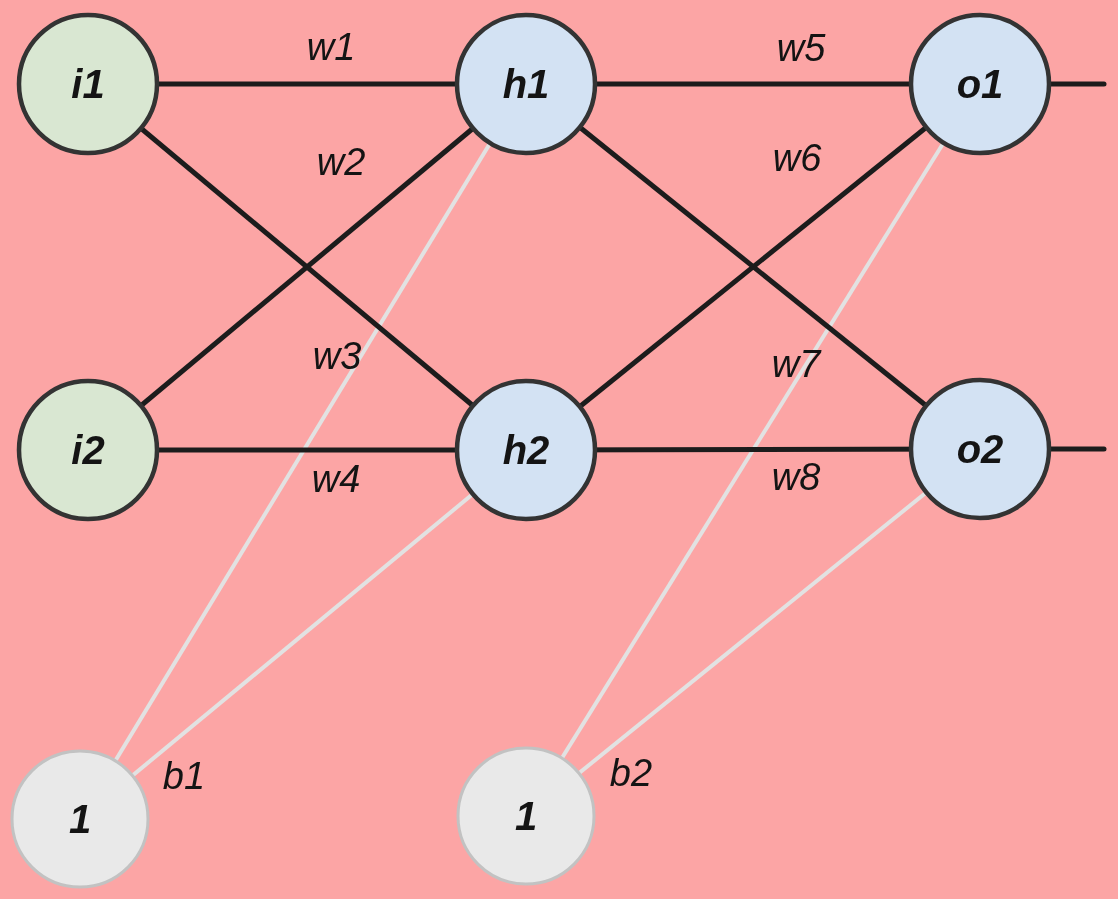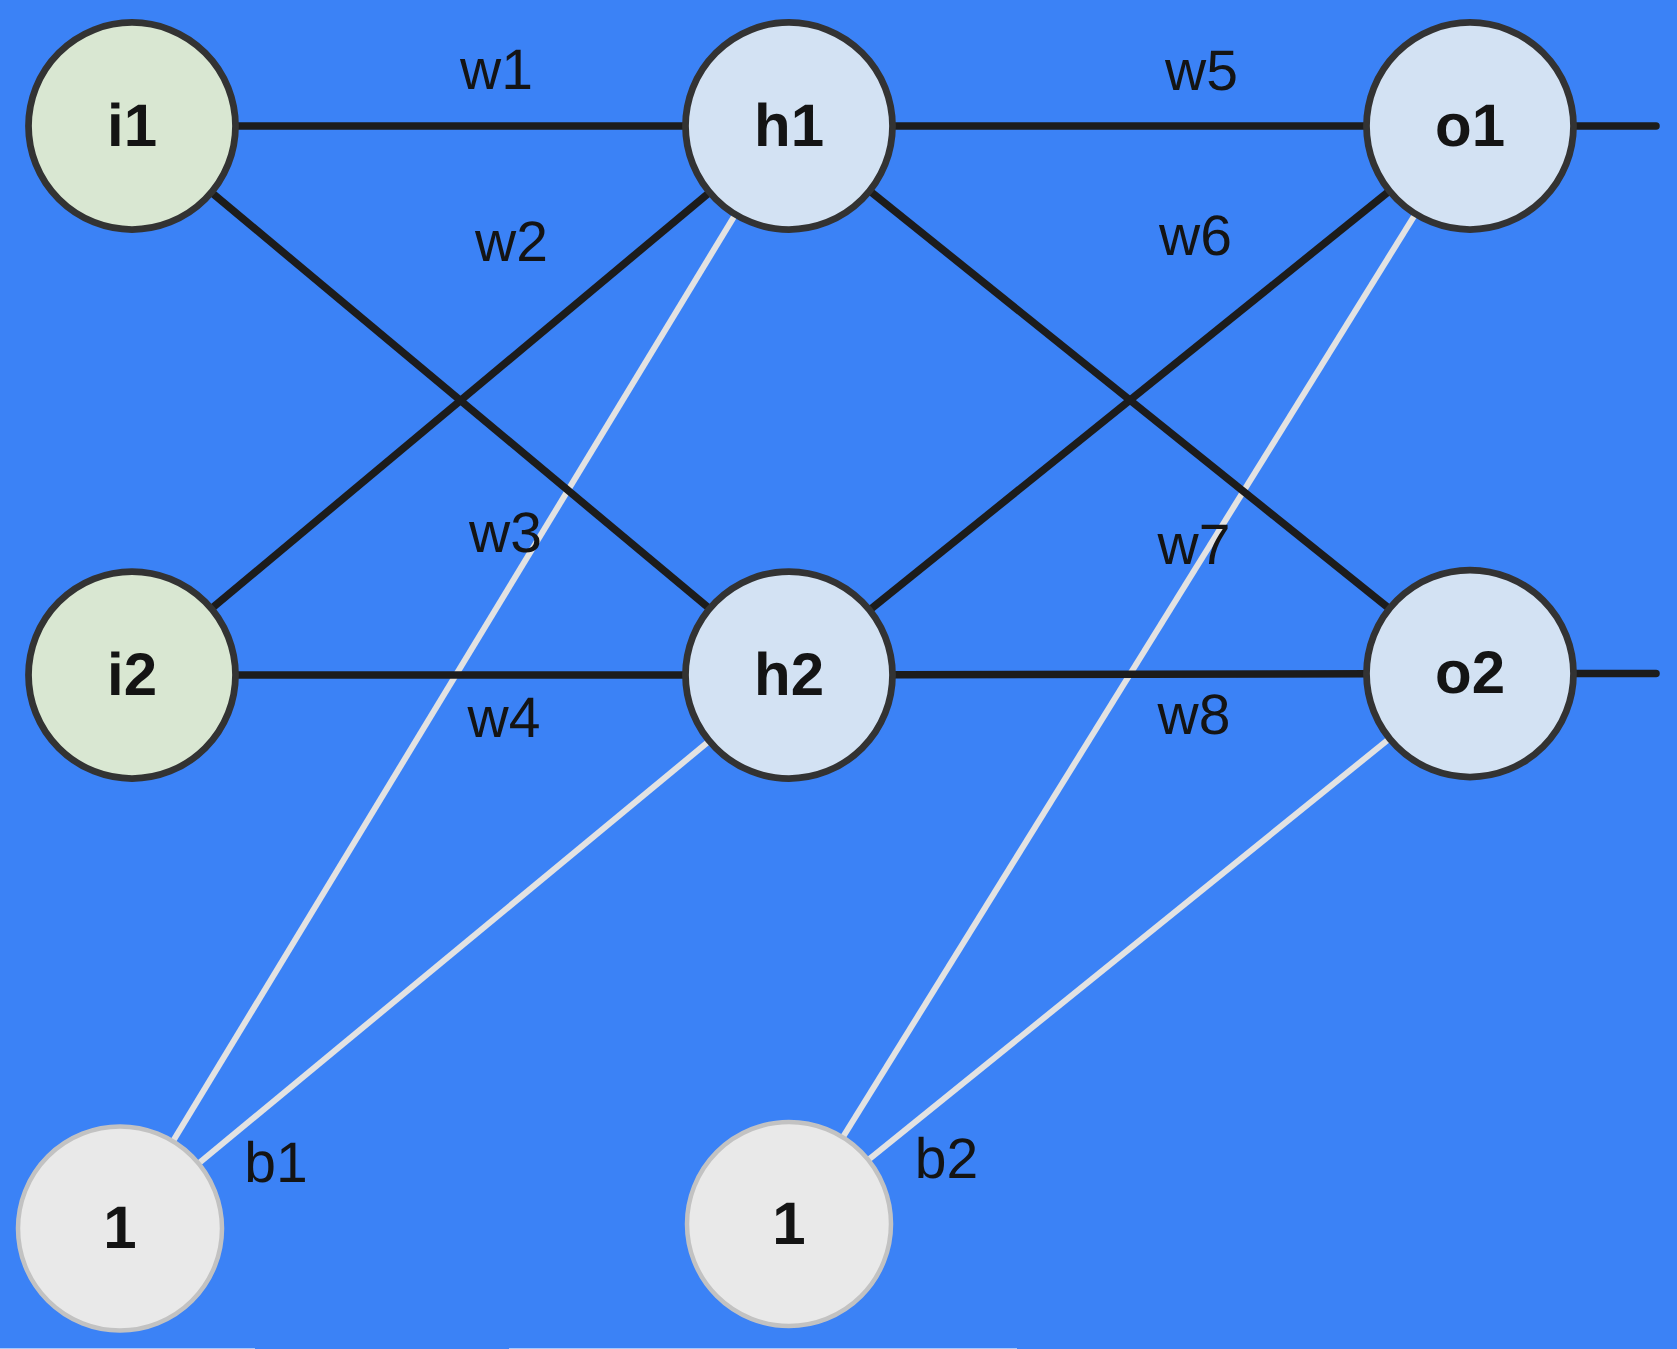--- a/index.html
+++ b/index.html
@@ -4,23 +4,24 @@
 <style>
   html, body {
     margin: 0;
     padding: 0;
     background: #ffffff;
   }
   .stage {
     position: relative;
     width: 1118px;
     height: 899px;
-    background: #3b82f6;
+    background: #fca5a5;
     overflow: hidden;
     font-family: "Liberation Sans", sans-serif;
+    font-style: italic;
   }
   svg {
     display: block;
     width: 1118px;
     height: 899px;
   }
   .node-label {
     font-family: "Liberation Sans", sans-serif;
     font-weight: bold;
     font-size: 40px;

